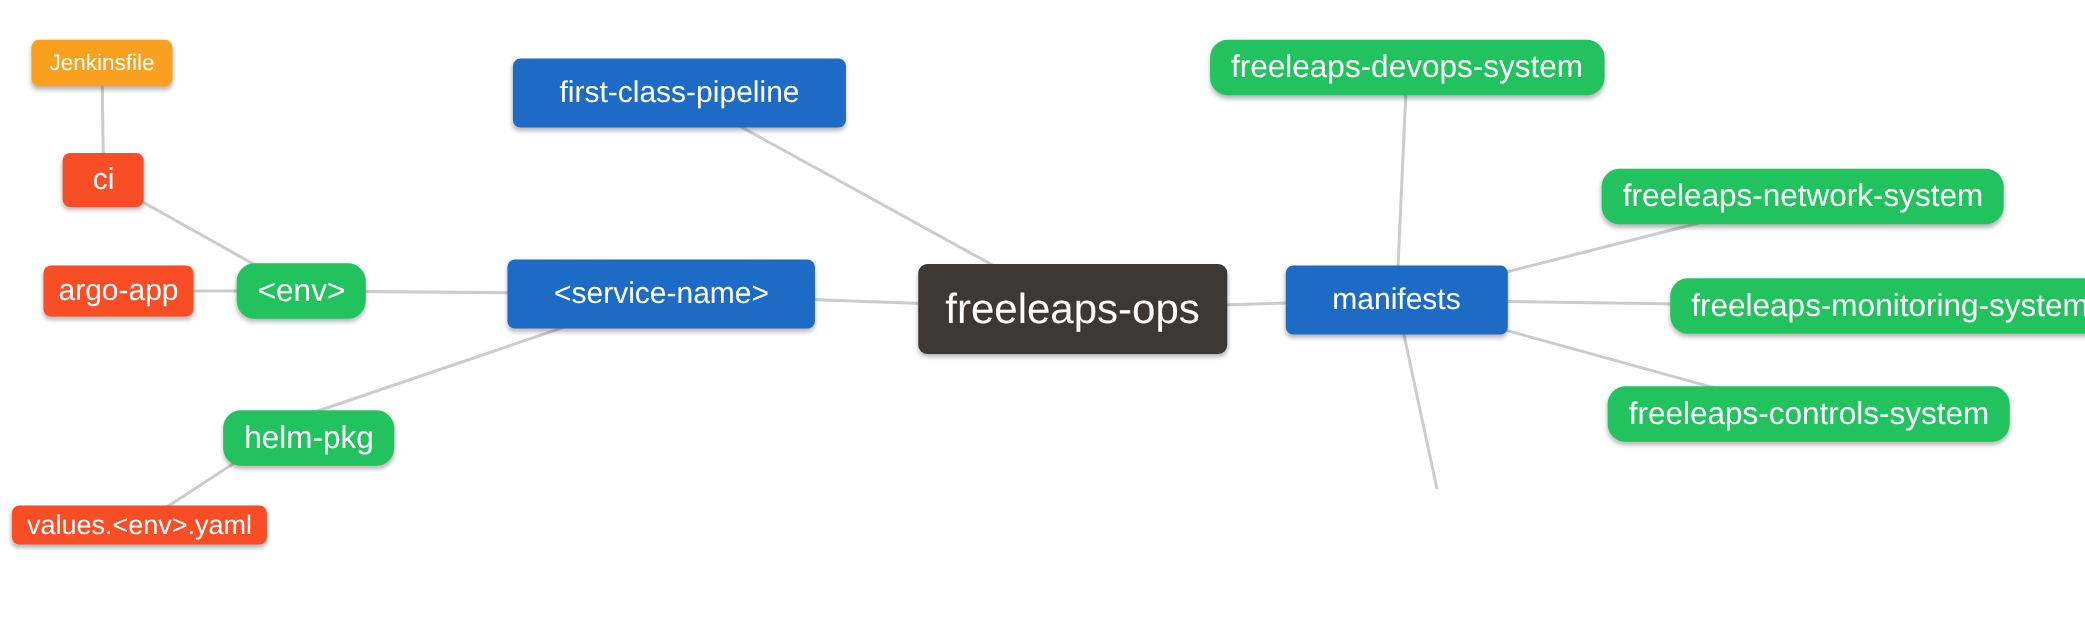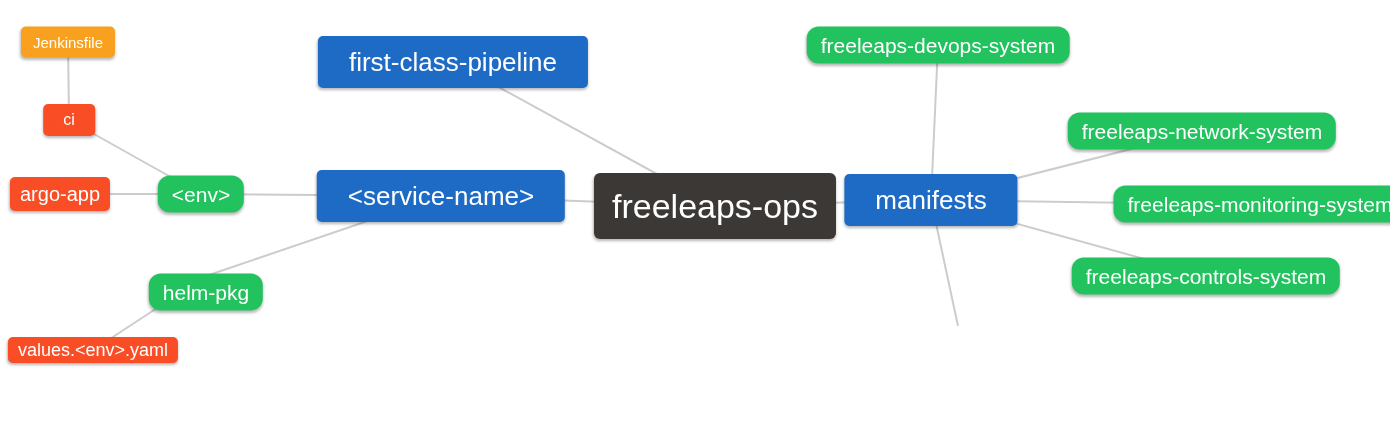--- a/index.html
+++ b/index.html
@@ -28,28 +28,28 @@
     z-index: 2;
     transform: translate(-50%, -50%);
     white-space: nowrap;
     color: #ffffff;
     text-align: center;
     border-radius: 5px;
     box-shadow: 0 2px 3px rgba(0,0,0,0.28);
     cursor: pointer;
     line-height: 1;
   }
-  .n-root   { background: #3b3836; font-size: 34px; padding: 16px 18px; border-radius: 6px; }
-  .n-branch { background: #1e6bc6; font-size: 26px; padding: 13px 31px; }
+  .n-root   { background: #3b3836; font-size: 28px; padding: 16px 18px; border-radius: 6px; }
+  .n-branch { background: #1e6bc6; font-size: 20px; padding: 13px 31px; }
   .n-leaf   { background: #22c35e; font-size: 21px; padding: 8px 14px; border-radius: 12px;  }
   .n-detail { background: #f84d25; }
   .n-sub    { background: #f9a11e; }
   .f20 { font-size: 20px; padding: 7px 10px; }
   .f18 { font-size: 18px; padding: 4px 10px; }
-  .f16 { font-size: 16px; padding: 8px 20px;  }
+  .f16 { font-size: 20px; padding: 8px 20px;  }
   .f15 { font-size: 15px; padding: 8px 12px; }
 </style>
 </head>
 <body>
 
 <div class="canvas">
 
   <svg class="edge-layer" viewBox="0 0 1390 421" xmlns="http://www.w3.org/2000/svg">
     <g stroke="#cccccc" stroke-width="2" fill="none">
       <line x1="68" y1="42" x2="69" y2="120"></line>
@@ -64,21 +64,21 @@
       <line x1="931" y1="200" x2="938" y2="45"></line>
       <line x1="931" y1="200" x2="1202" y2="131"></line>
       <line x1="931" y1="200" x2="1211" y2="204"></line>
       <line x1="931" y1="200" x2="1206" y2="276"></line>
       <line x1="931" y1="200" x2="958" y2="326"></line>
     </g>
   </svg>
 
   <div class="node n-sub f15" style="left:68px;  top:42px;">Jenkinsfile</div>
   <div class="node n-detail f16" style="left:69px;  top:120px;">ci</div>
-  <div class="node n-detail f20" style="left:60px;  top:194px;">argo-app</div>
+  <div class="node n-detail f20" style="left:79px;  top:194px;">argo-app</div>
   <div class="node n-leaf" style="left:201px; top:194px;">&lt;env&gt;</div>
   <div class="node n-branch" style="left:441px; top:196px;">&lt;service-name&gt;</div>
   <div class="node n-branch" style="left:453px; top:62px;">first-class-pipeline</div>
   <div class="node n-root" style="left:715px; top:206px;">freeleaps-ops</div>
   <div class="node n-branch" style="left:931px; top:200px;">manifests</div>
   <div class="node n-leaf" style="left:206px; top:292px;">helm-pkg</div>
   <div class="node n-detail f18" style="left:93px;  top:350px;">values.&lt;env&gt;.yaml</div>
   <div class="node n-leaf" style="left:938px; top:45px;">freeleaps-devops-system</div>
   <div class="node n-leaf" style="left:1202px;top:131px;">freeleaps-network-system</div>
   <div class="node n-leaf" style="left:1260px;top:204px;">freeleaps-monitoring-system</div>

